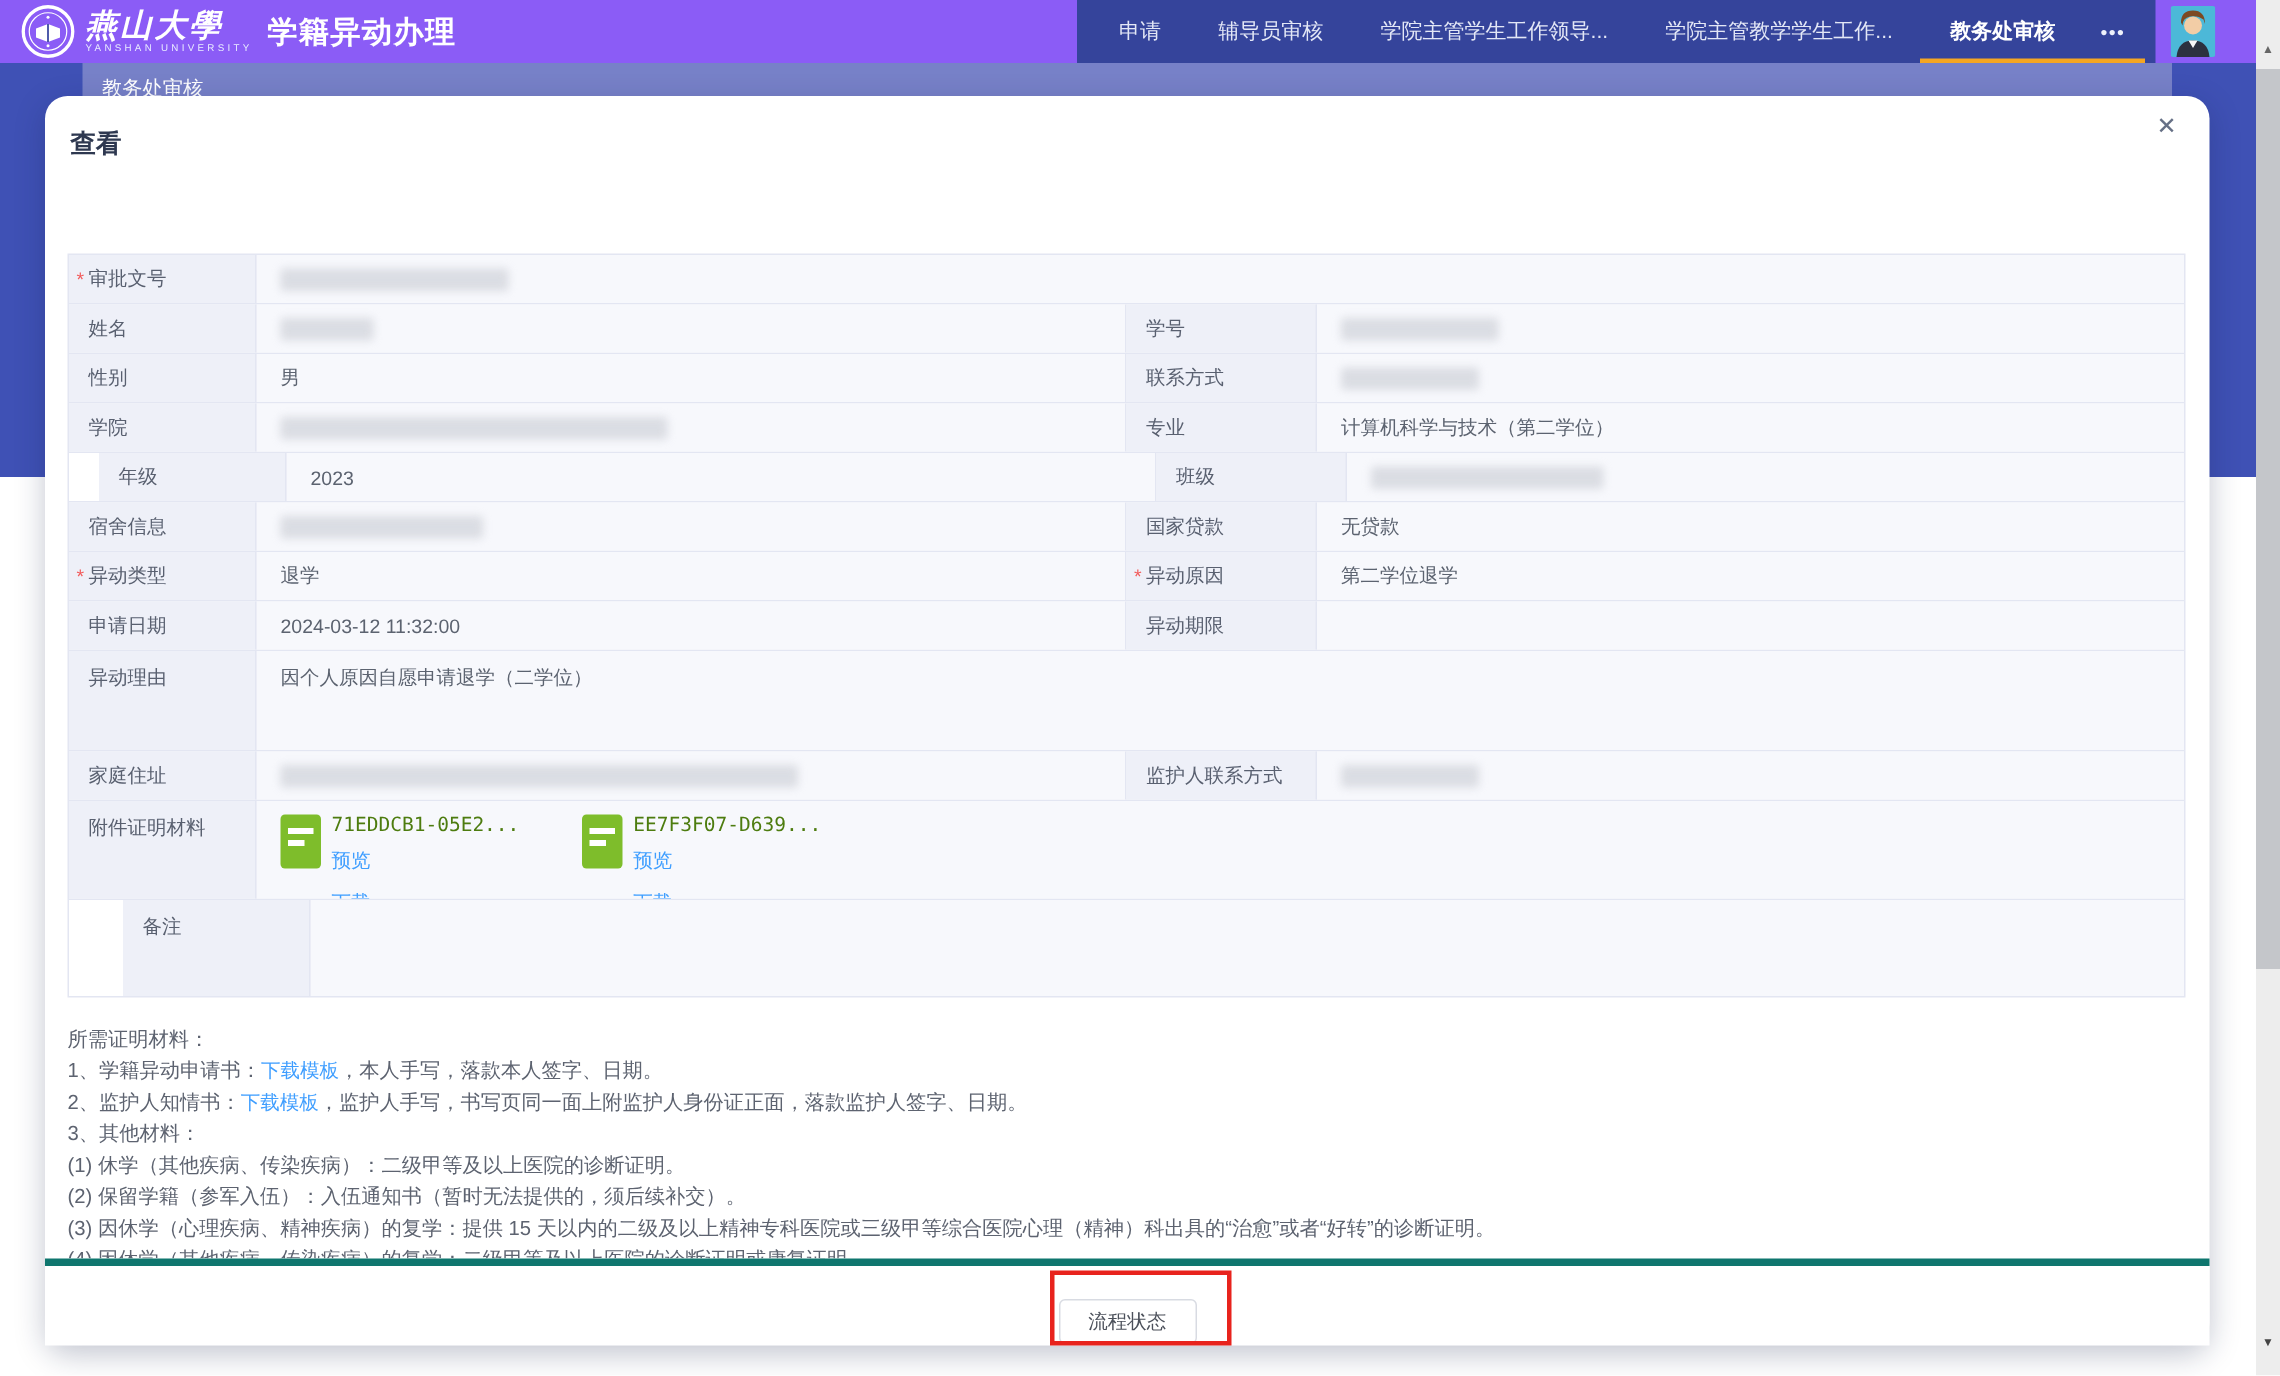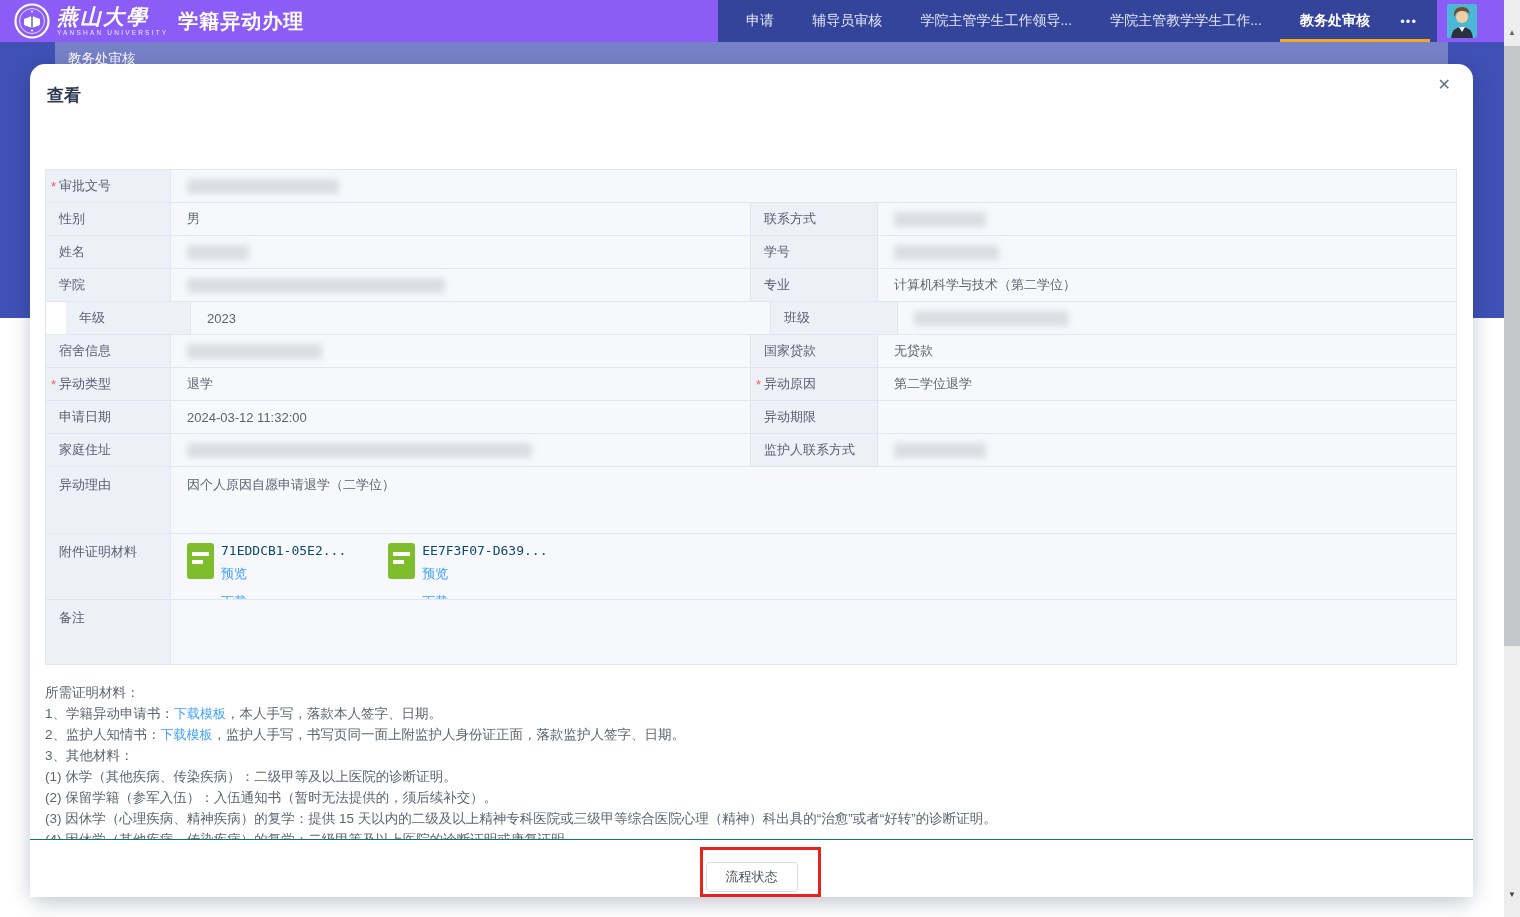--- a/index.html
+++ b/index.html
@@ -56,30 +56,30 @@
   .t-value.grow { flex:1; width:auto; border-right:none; }
   .t-row.tall .t-label, .t-row.tall .t-value { align-items:flex-start; padding-top:9px; }
   .redact { height:15px; border-radius:2px; background:#c4c7cf; filter:blur(3px); opacity:.55; flex:none; margin-top:0; }
 
   
   .att-cell { display:flex; }
   .att { display:flex; gap:7px; margin-right:42px; }
   .att-icon { width:27px; height:36px; background:#7ebd2b; border-radius:3px; position:relative; flex:none; }
   .att-icon::before { content:""; position:absolute; left:5px; top:9px; width:17px; height:4px; background:#fff; }
   .att-icon::after  { content:""; position:absolute; left:5px; top:17px; width:11px; height:4px; background:#fff; }
-  .att-name { font-family:"DejaVu Sans Mono","Liberation Mono",monospace; font-size:13px; color:#0c4a6e; }
+  .att-name { font-family:"DejaVu Sans Mono","Liberation Mono",monospace; font-size:13px; color:#4d7c0f; }
   .att-links { margin-top:7px; display:flex; gap:10px;flex-direction:column; }
   .att-links a, .blue-link { color:#3f9eff; font-size:13px; text-decoration:none; cursor:pointer; }
 
   
   .notes { position:absolute; left:15px; top:618px; width:1412px; font-size:13.5px; color:#5d6370; line-height:21px; }
   .notes p { white-space:nowrap; }
 
   
-  .modal-footer { position:absolute; left:0; top:775px; width:100%; height:58px; border-top:1px solid #0f766e; background:#fff; }
+  .modal-footer { position:absolute; left:0; top:775px; width:100%; height:58px; border-top:5px solid #0f766e; background:#fff; }
   .status-btn { position:absolute; left:50%; transform:translateX(-50%); top:22px; height:30px; padding:0 19px;
     background:#fff; border:1px solid #d8dbe2; border-radius:4px; font-size:13px; color:#4c515b;
     font-family:"Liberation Sans","DejaVu Sans",sans-serif; cursor:pointer; }
   .annotation { position:absolute; left:670px; top:783px; width:121px; height:50px;
     border:3px solid #e8231d; z-index:12; pointer-events:none; }
 
   
   .scrollbar { position:absolute; right:0; top:0; width:16px; height:917px; background:#ededed; z-index:30; }
   .sb-up { position:absolute; left:0; top:28px; width:16px; text-align:center; font-size:8px; color:#666; }
   .sb-thumb { position:absolute; left:0; top:46px; width:16px; height:600px; background:#c4c6ca; cursor:pointer; }
@@ -142,46 +142,46 @@
           <div class="t-label">
             <span class="star">*</span>
             <span>审批文号</span>
           </div>
           <div class="t-value grow">
             <div class="redact" style="width: 152px;"></div>
           </div>
         </div>
         <div class="t-row" style="height: 33px;">
           <div class="t-label">
-            <span>性别</span>
-          </div>
-          <div class="t-value">男</div>
-          <div class="t-label r2">
-            <span>联系方式</span>
-          </div>
-          <div class="t-value grow">
-            <div class="redact" style="width: 92px;"></div>
-          </div>
-        </div>
-        <div class="t-row" style="height: 33px;">
-          <div class="t-label">
             <span>姓名</span>
           </div>
           <div class="t-value">
             <div class="redact" style="width: 62px;"></div>
           </div>
           <div class="t-label r2">
             <span>学号</span>
           </div>
           <div class="t-value grow">
             <div class="redact" style="width: 105px;"></div>
           </div>
         </div>
         <div class="t-row" style="height: 33px;">
           <div class="t-label">
+            <span>性别</span>
+          </div>
+          <div class="t-value">男</div>
+          <div class="t-label r2">
+            <span>联系方式</span>
+          </div>
+          <div class="t-value grow">
+            <div class="redact" style="width: 92px;"></div>
+          </div>
+        </div>
+        <div class="t-row" style="height: 33px;">
+          <div class="t-label">
             <span>学院</span>
           </div>
           <div class="t-value">
             <div class="redact" style="width: 258px;"></div>
           </div>
           <div class="t-label r2">
             <span>专业</span>
           </div>
           <div class="t-value grow">计算机科学与技术（第二学位）</div>
         </div>
@@ -224,39 +224,39 @@
         <div class="t-row" style="height: 33px;">
           <div class="t-label">
             <span>申请日期</span>
           </div>
           <div class="t-value">2024-03-12 11:32:00</div>
           <div class="t-label r2">
             <span>异动期限</span>
           </div>
           <div class="t-value grow"></div>
         </div>
+        <div class="t-row tall" style="height: 67px;">
+          <div class="t-label">
+            <span>异动理由</span>
+          </div>
+          <div class="t-value grow">因个人原因自愿申请退学（二学位）</div>
+        </div>
         <div class="t-row" style="height: 33px;">
           <div class="t-label">
             <span>家庭住址</span>
           </div>
           <div class="t-value">
             <div class="redact" style="width: 345px;"></div>
           </div>
           <div class="t-label r2">
             <span>监护人联系方式</span>
           </div>
           <div class="t-value grow">
             <div class="redact" style="width: 92px;"></div>
           </div>
-        </div>
-        <div class="t-row tall" style="height: 67px;">
-          <div class="t-label">
-            <span>异动理由</span>
-          </div>
-          <div class="t-value grow">因个人原因自愿申请退学（二学位）</div>
         </div>
         <div class="t-row tall" style="height: 66px;">
           <div class="t-label">
             <span>附件证明材料</span>
           </div>
           <div class="t-value grow att-cell">
             <div class="att">
               <div class="att-icon"></div>
               <div>
                 <div class="att-name">71EDDCB1-05E2...</div>
@@ -271,21 +271,21 @@
               <div>
                 <div class="att-name">EE7F3F07-D639...</div>
                 <div class="att-links">
                   <a>预览</a>
                   <a>下载</a>
                 </div>
               </div>
             </div>
           </div>
         </div>
-        <div class="t-row tall" style="height: 64px;">
+        <div class="t-row tall" style="height: 64px; margin-left: 36px;">
           <div class="t-label">
             <span>备注</span>
           </div>
           <div class="t-value grow"></div>
         </div>
       </div>
 
     <div class="notes">
       <p>所需证明材料：</p>
 

